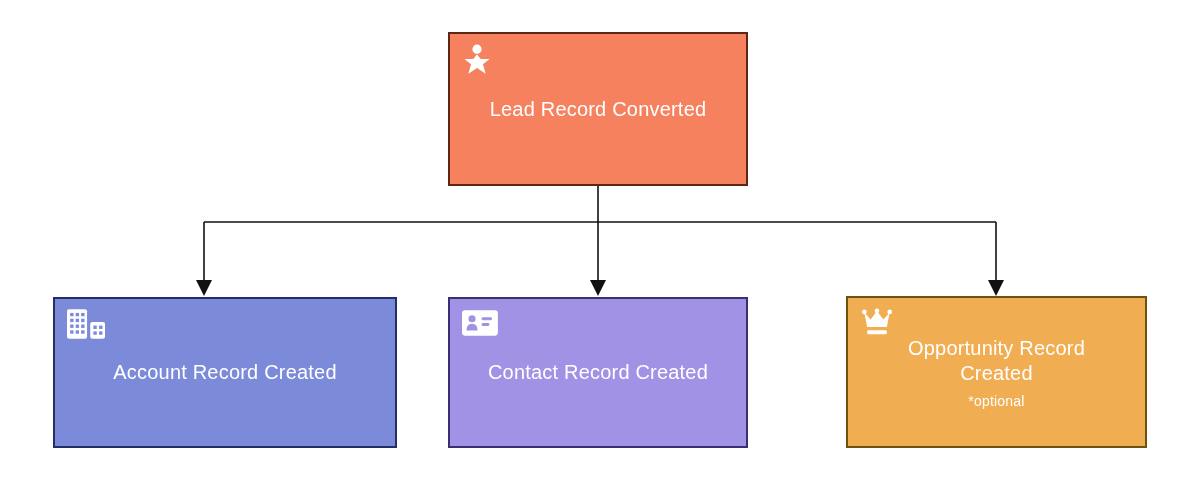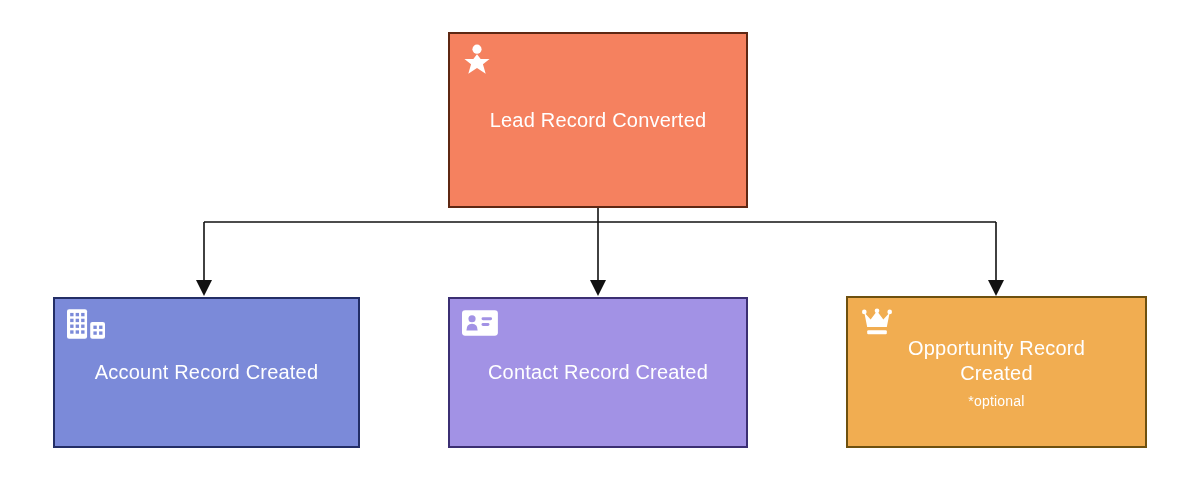--- a/index.html
+++ b/index.html
@@ -26,22 +26,22 @@
     position: absolute;
     box-sizing: border-box;
     border: 2px solid #222;
     display: flex;
     flex-direction: column;
     align-items: center;
     justify-content: center;
     text-align: center;
     color: #ffffff;
   }
-  .node-lead        { left: 448px; top: 32px;  width: 300px; height: 176px; }
-  .node-account     { left: 53px;  top: 297px; width: 307px; height: 151px; }
+  .node-lead        { left: 448px; top: 32px;  width: 300px; height: 154px; }
+  .node-account     { left: 53px;  top: 297px; width: 344px; height: 151px; }
   .node-contact     { left: 448px; top: 297px; width: 300px; height: 151px; }
   .node-opportunity { left: 846px; top: 296px; width: 301px; height: 152px; }
   .node-icon {
     position: absolute;
     left: 12px;
     top: 10px;
     width: 38px;
     height: 34px;
     display: block;
   }

